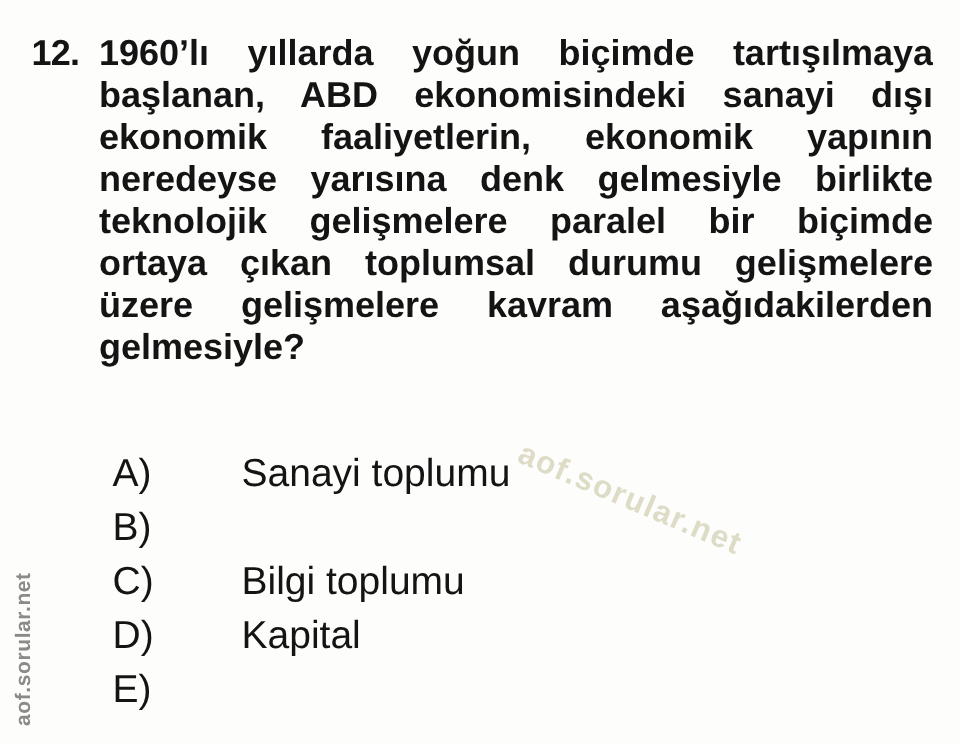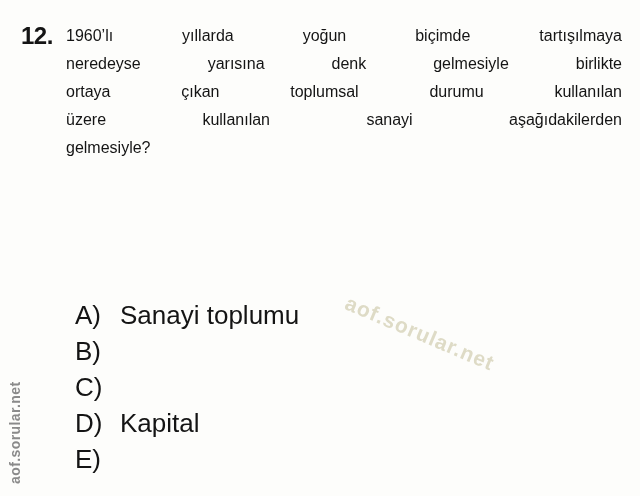--- a/index.html
+++ b/index.html
@@ -23,22 +23,22 @@
     font-size: 24px;
     font-weight: bold;
     line-height: 28px;
     letter-spacing: -0.5px;
   }
   .qtext {
     position: absolute;
     left: 66px;
     top: 22px;
     width: 556px;
-    font-size: 16px;
-    font-weight: normal;
+    font-size: 24px;
+    font-weight: bold;
     line-height: 28px;
   }
   .qline {
     height: 28px;
     overflow: hidden;
     white-space: nowrap;
   }
   .qline.just {
     white-space: normal;
     text-align: justify;
@@ -59,20 +59,21 @@
     line-height: 26px;
     font-size: 26px;
     font-weight: normal;
   }
   .option-letter {
     width: 45px;
     flex: 0 0 45px;
   }
   .option-label {
     white-space: nowrap;
+    margin-left: 41px;
   }
   .wm-diagonal {
     position: absolute;
     left: 351px;
     top: 291px;
     font-size: 21px;
     font-weight: bold;
     letter-spacing: 1px;
     color: #dedbc6;
     transform: rotate(23deg);
@@ -96,36 +97,40 @@
 </style>
 </head>
 <body>
 
 <div class="page">
 
   <div class="qnum">12.</div>
 
   <div class="qtext">
     <div class="qline just">1960’lı yıllarda yoğun biçimde tartışılmaya</div>
+    <div class="qline just">başlanan, ABD ekonomisindeki sanayi dışı</div>
+    <div class="qline just">ekonomik faaliyetlerin, ekonomik yapının</div>
     <div class="qline just">neredeyse yarısına denk gelmesiyle birlikte</div>
-    <div class="qline just">ortaya çıkan toplumsal durumu kullanılan</div>
-    <div class="qline just">üzere kullanılan sanayi aşağıdakilerden</div>
+    <div class="qline just">teknolojik gelişmelere paralel bir biçimde</div>
+    <div class="qline just">ortaya çıkan toplumsal durumu gelişmelere</div>
+    <div class="qline just">üzere gelişmelere kavram aşağıdakilerden</div>
     <div class="qline">gelmesiyle?</div>
   </div>
 
   <div class="options">
     <div class="option-row">
       <span class="option-letter">A)</span>
       <span class="option-label">Sanayi toplumu</span>
     </div>
     <div class="option-row">
       <span class="option-letter">B)</span>
     </div>
     <div class="option-row">
       <span class="option-letter">C)</span>
+      <span class="option-label">Bilgi toplumu</span>
     </div>
     <div class="option-row">
       <span class="option-letter">D)</span>
       <span class="option-label">Kapital</span>
     </div>
     <div class="option-row">
       <span class="option-letter">E)</span>
     </div>
   </div>
 

